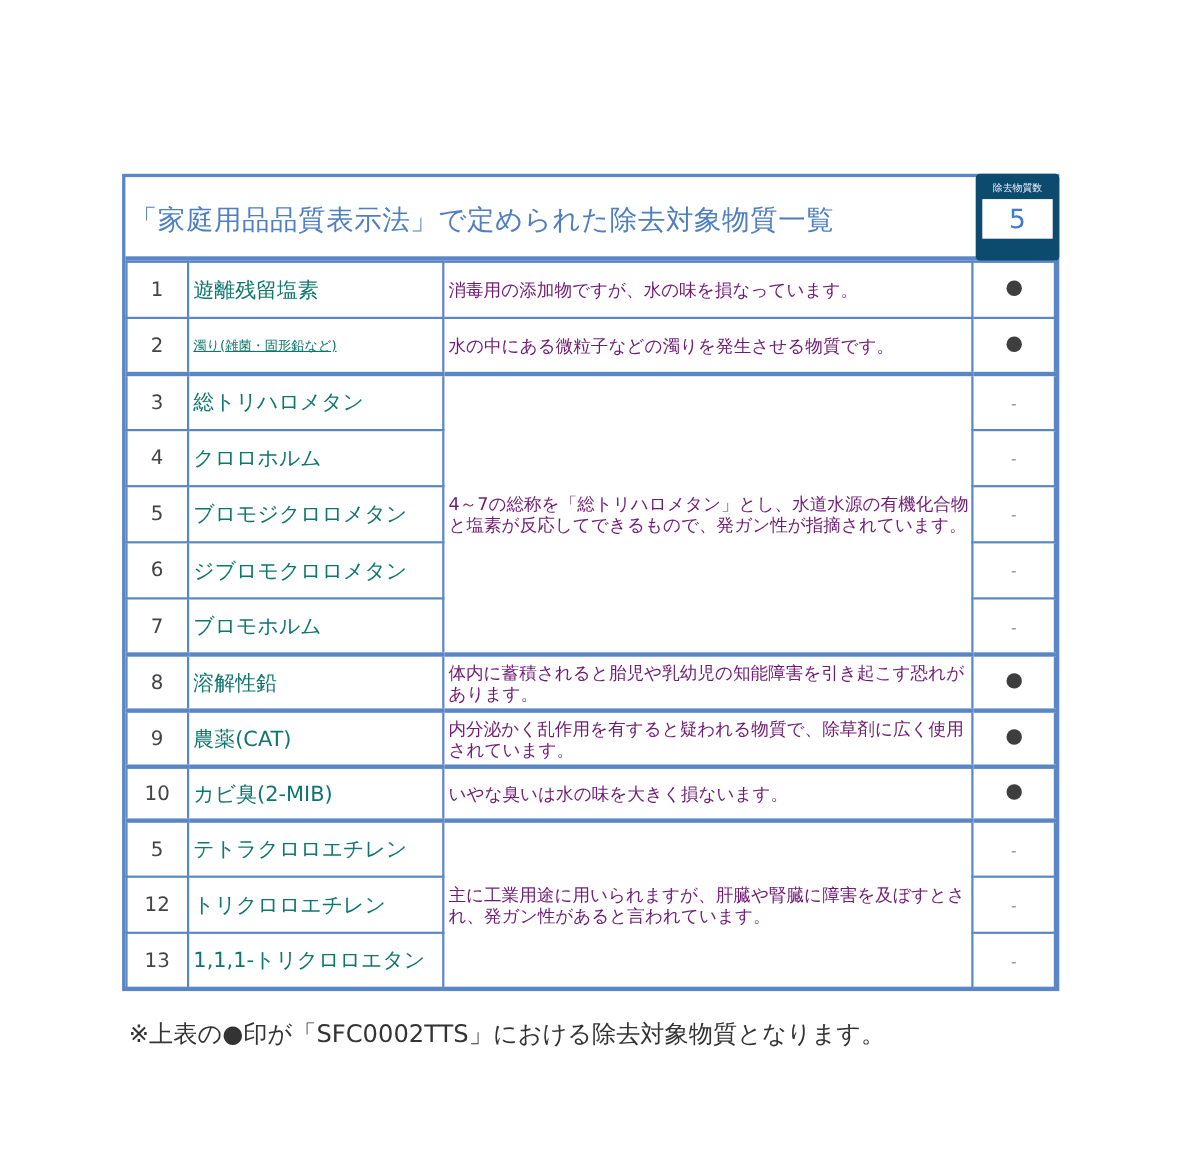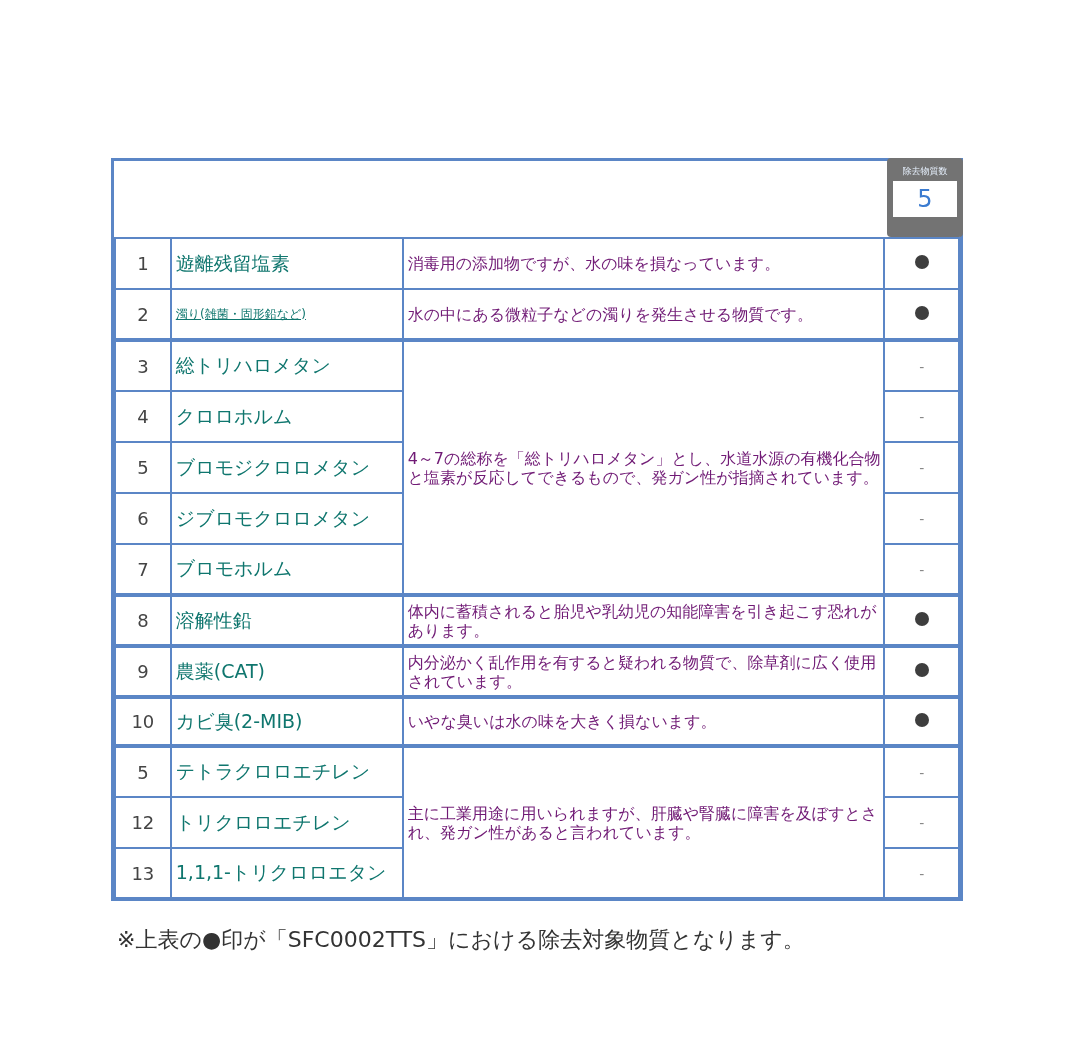--- a/index.html
+++ b/index.html
@@ -5,40 +5,43 @@
     html, body { margin:0; padding:0; background:#ffffff; }
     body { width:1080px; height:1055px; position:relative; overflow:hidden;
            font-family:"DejaVu Sans", "Liberation Sans", sans-serif; color:#333; }
     .frame { position:absolute; left:111px; top:158px; width:852px; height:743px;
              border:3px solid #5b86c6; box-sizing:border-box; background:#fff; }
     .title-bar { position:absolute; left:0; top:0; width:846px; height:76px;
                  border-bottom:4px solid #5b86c6; box-sizing:border-box; }
     .title { position:absolute; left:4px; top:22px; font-size:25px; color:#4f7fc0;
              letter-spacing:0.5px; white-space:nowrap; }
     .badge { position:absolute; left:773px; top:-3px; width:76px; height:79px;
-             background:#737373; border-radius:4px; }
+             background:#0c4a6e; border-radius:4px; }
     .badge-label { position:absolute; left:0; top:7px; width:76px; text-align:center;
                    font-size:9px; color:#e8f2ff; }
     .badge-box { position:absolute; left:6px; top:23px; width:64px; height:36px; background:#fff; }
     .badge-value { display:block; text-align:center; font-size:24px; line-height:36px; color:#3b7bd0; }
     table.grid { position:absolute; left:0; top:76px; border-collapse:collapse; table-layout:fixed; }
     table.grid td { border:2px solid #5b86c6; padding:0; box-sizing:border-box; vertical-align:middle; }
     td.num { width:56px; text-align:center; font-size:18px; color:#444; }
     td.name { width:232px; font-size:19px; padding-left:4px !important; white-space:nowrap; color:#0f766e; }
     td.desc { width:485px; font-size:16px; line-height:19px; padding-left:4px !important; color:#701a75; }
     td.mark { width:75px; text-align:center; font-size:16px; color:#555; }
     .dot { display:inline-block; width:14px; height:14px; border-radius:50%; background:#3e3e3e; }
     .dash { display:inline-block; color:#888; font-size:14px; }
     tr.group-top td { border-top-width:4px; }
     .footnote { position:absolute; left:117px; top:925px; font-size:22px; color:#333; white-space:nowrap; }
   </style>
 </head>
 <body>
 
 <div class="frame">
+  <div class="title-bar">
+    <div class="title">「家庭用品品質表示法」で定められた除去対象物質一覧</div>
+  </div>
   <div class="badge">
     <div class="badge-label">除去物質数</div>
     <div class="badge-box">
       <span class="badge-value">5</span>
     </div>
   </div>
 
   <table class="grid">
     <tbody>
         <tr style="height:51px;">

